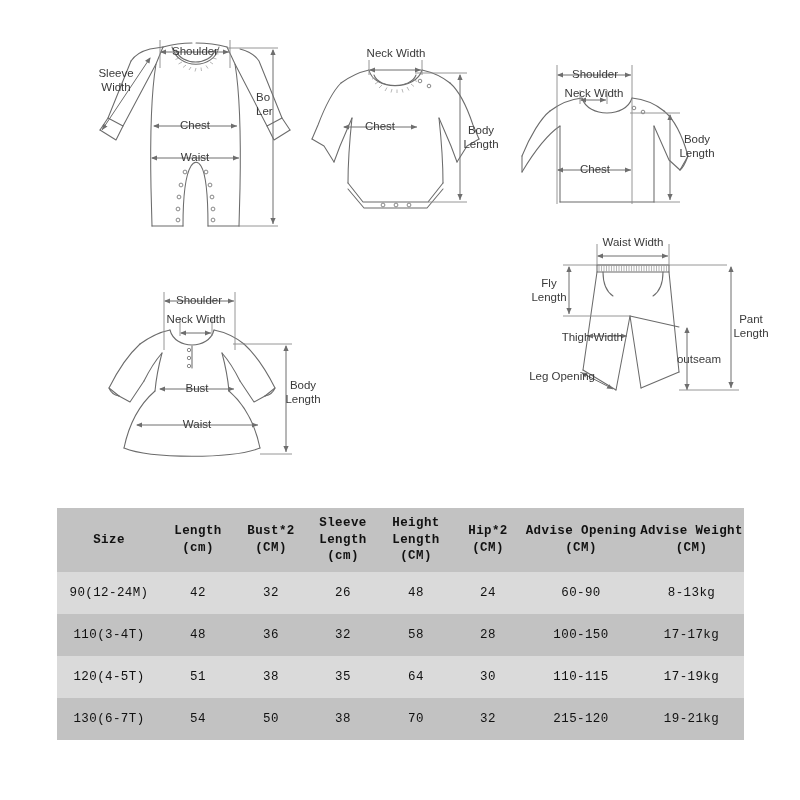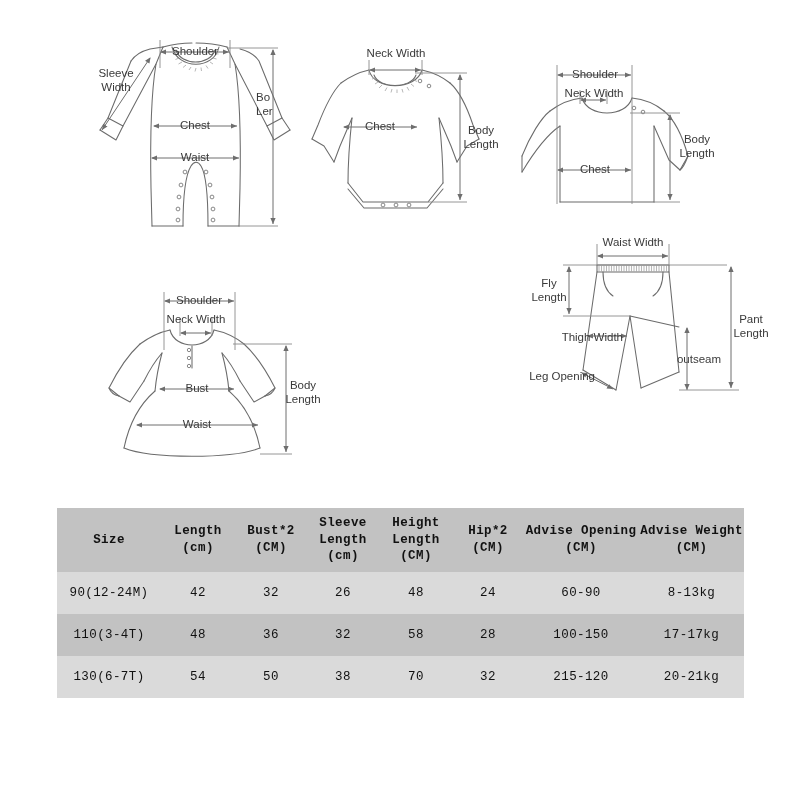--- a/index.html
+++ b/index.html
@@ -569,25 +569,35 @@
         <td>110(3-4T)</td>
         <td>48</td>
         <td>36</td>
         <td>32</td>
         <td>58</td>
         <td>28</td>
         <td>100-150</td>
         <td>17-17kg</td>
       </tr>
       <tr>
+        <td>120(4-5T)</td>
+        <td>51</td>
+        <td>38</td>
+        <td>35</td>
+        <td>64</td>
+        <td>30</td>
+        <td>110-115</td>
+        <td>17-19kg</td>
+      </tr>
+      <tr>
         <td>130(6-7T)</td>
         <td>54</td>
         <td>50</td>
         <td>38</td>
         <td>70</td>
         <td>32</td>
         <td>215-120</td>
-        <td>20-21kg</td>
+        <td>19-21kg</td>
       </tr>
     </tbody>
   </table>
 
 </div>
 
 </body></html>

